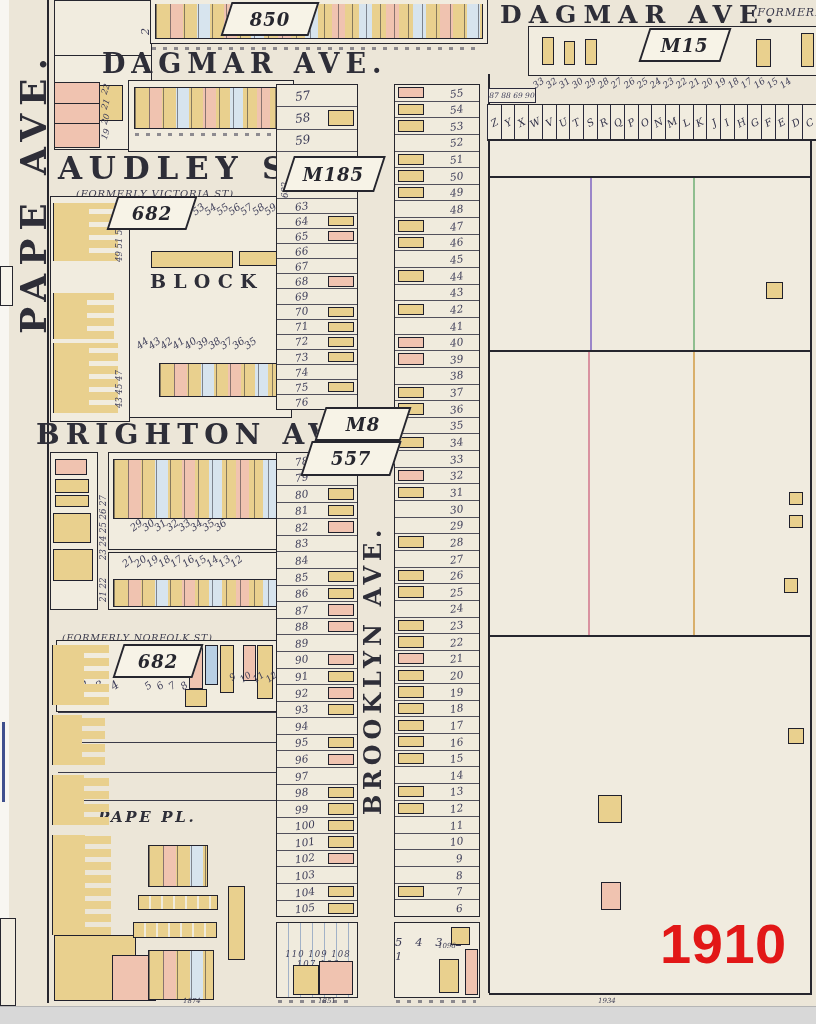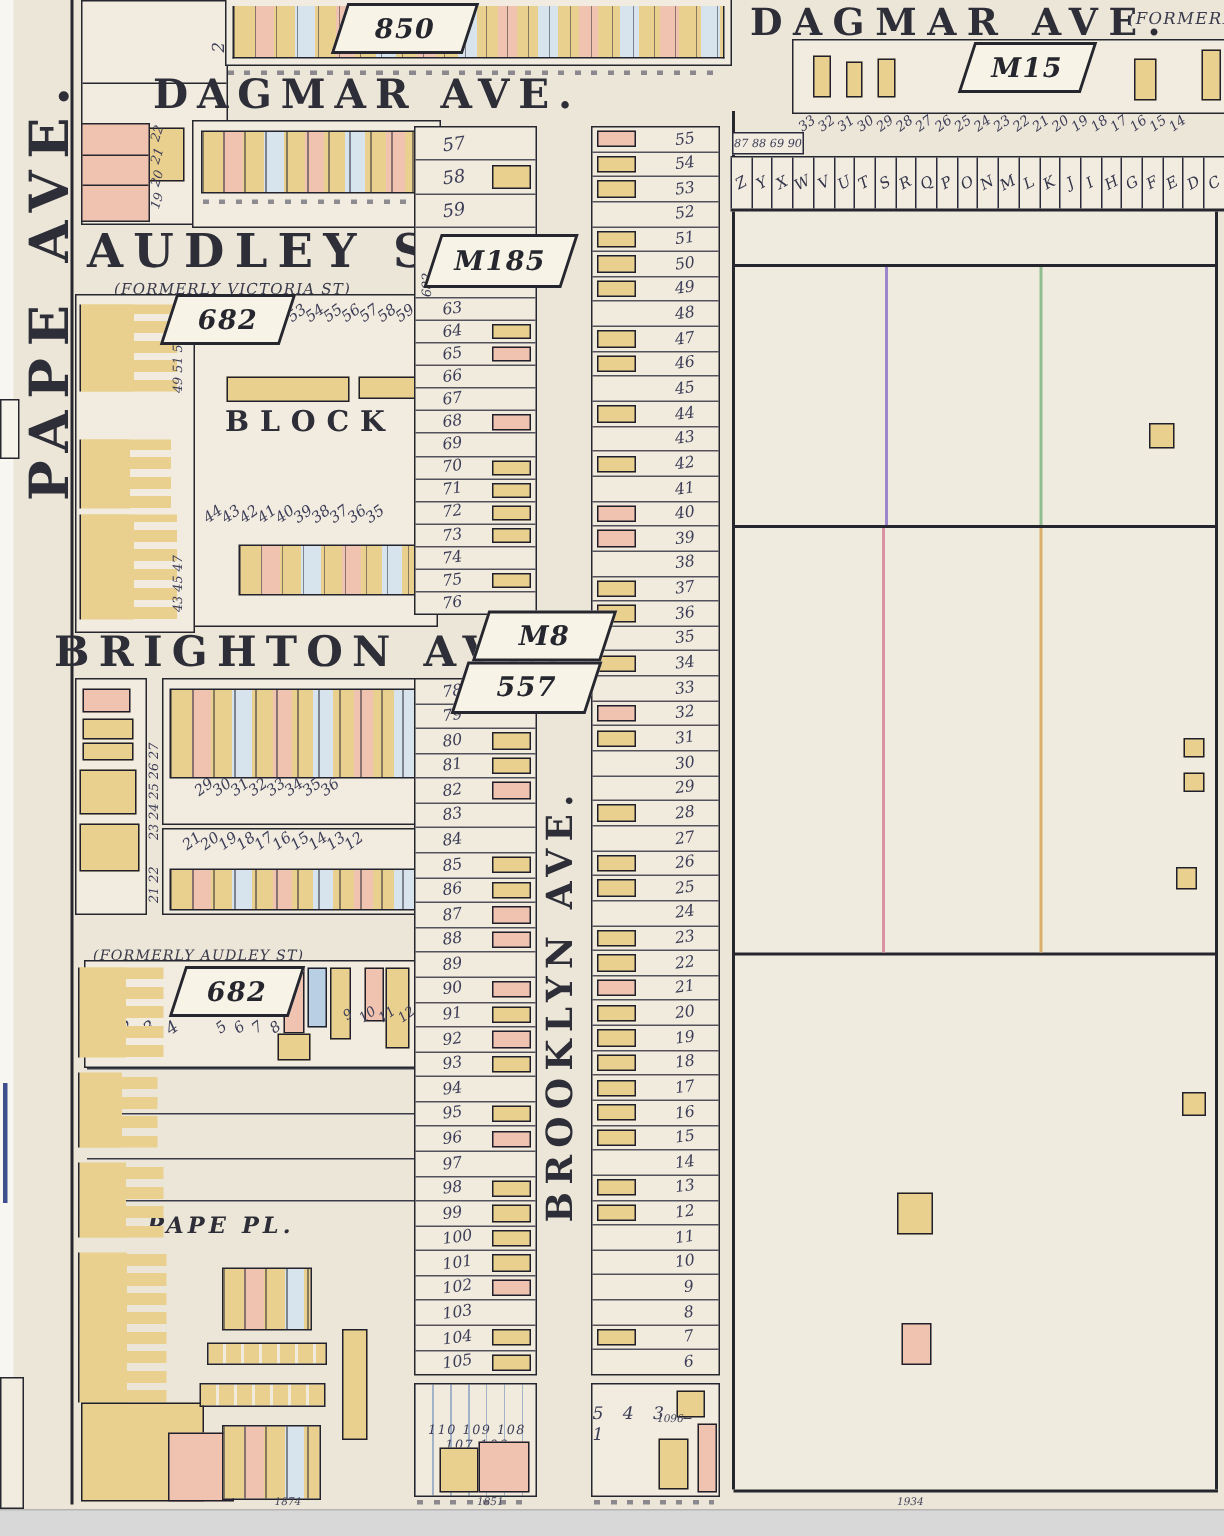--- a/index.html
+++ b/index.html
@@ -205,21 +205,21 @@
       <span>19</span>
       <span>18</span>
       <span>17</span>
       <span>16</span>
       <span>15</span>
       <span>14</span>
       <span>13</span>
       <span>12</span>
     </div>
 
-  <div class="note" style="left:62px;top:632px;font-size:9.5px;">(FORMERLY AUDLEY ST)</div>
+  <div class="note" style="left:62px;top:632px;font-size:9.5px;">(FORMERLY NORFOLK ST)</div>
 
   <div class="blk" style="left:56px;top:640px;width:226px;height:70px;">
     <div class="bldx p" style="left:132px;top:4px;width:12px;height:42px;"></div>
     <div class="bldx b" style="left:148px;top:4px;width:11px;height:38px;"></div>
     <div class="bldx" style="left:163px;top:4px;width:12px;height:46px;"></div>
     <div class="bldx p" style="left:186px;top:4px;width:11px;height:34px;"></div>
     <div class="bldx" style="left:200px;top:4px;width:14px;height:52px;"></div>
     <div class="bldx" style="left:128px;top:48px;width:20px;height:16px;"></div>
   </div>
   <div class="plate" style="left:118px;top:644px;width:76px;height:30px;">
@@ -828,15 +828,16 @@
   <div class="bldx p" style="left:601px;top:882px;width:18px;height:26px;"></div>
 
   <div class="street rot" style="left:12px;top:334px;font-size:36px;letter-spacing:.22em;">PAPE AVE.</div>
   <div class="street rot" style="left:358px;top:815px;font-size:24px;letter-spacing:.2em;">BROOKLYN AVE.</div>
 
   <span class="edge-num" style="left:183px;top:997px;">1874</span>
   <span class="edge-num" style="left:318px;top:997px;">1851</span>
   <span class="edge-num" style="left:438px;top:942px;text-align:center;">1096</span>
   <span class="edge-num" style="left:598px;top:997px;">1934</span>
 
+  <div class="year" style="left:660px;top:916px;">1910</div>
 
   <div class="scrollband" style="top:1006px;height:18px;"></div>
 </div>
 
 </body></html>

